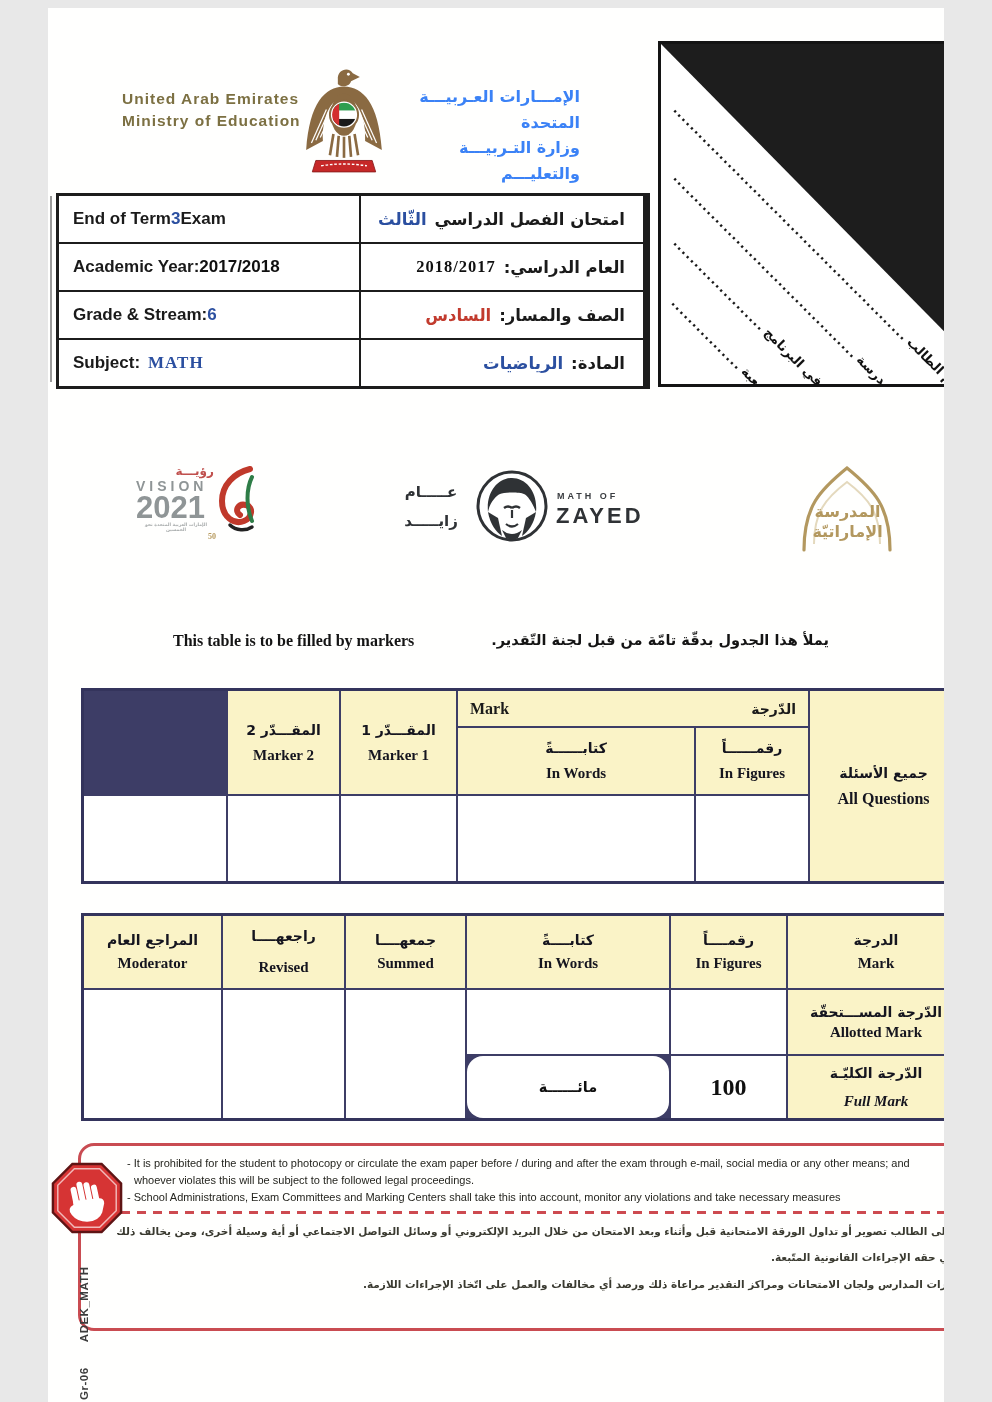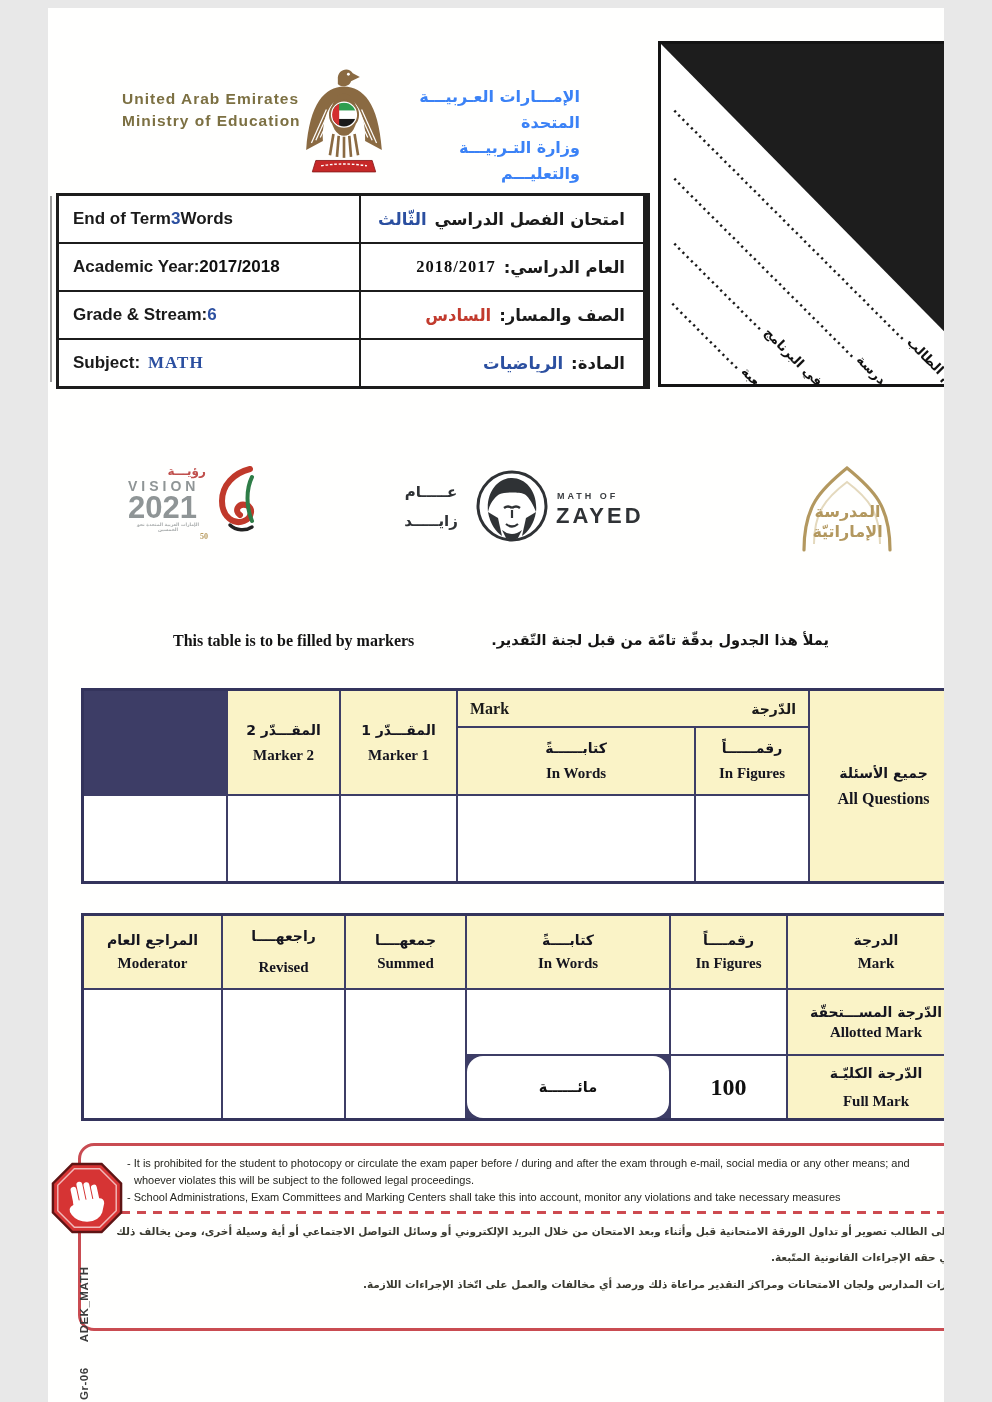--- a/index.html
+++ b/index.html
@@ -24,21 +24,21 @@
   .info-table{left:8px;top:185px;width:588px;height:190px;background:#1c1c1c;border:3px solid #1c1c1c;
               display:grid;grid-template-columns:300px 282px;grid-template-rows:repeat(4,1fr);gap:2px;}
   .info-table .cell{background:#fff;display:flex;align-items:center;}
   .cell.en{padding-left:14px;font:bold 17px "Liberation Sans",sans-serif;}
   .cell.ar{direction:rtl;padding-right:18px;font:bold 16.5px "DejaVu Sans",sans-serif;}
   .v-blue{color:#2b4fa0;} .v-red{color:#c23b2e;} .v-black{color:#101010;}
   .v-serif{font-family:"Liberation Serif",serif;letter-spacing:1px;}
   .cell .gap{width:8px;display:inline-block;}
 
   
-  .vision{left:80px;top:456px;width:120px;}
+  .vision{left:88px;top:456px;width:120px;}
   .vision .v-ar{font:bold 12px "DejaVu Sans",sans-serif;color:#c0504d;text-align:right;width:78px;letter-spacing:2px;}
   .vision .v-en{font:bold 14px "Liberation Sans",sans-serif;color:#8f9596;letter-spacing:4px;}
   .vision .v-yr{font:bold 31px "Liberation Sans",sans-serif;color:#8f9596;line-height:.9;}
   .vision .v-sub{font:bold 4.5px "DejaVu Sans",sans-serif;color:#a9adad;letter-spacing:.5px;width:80px;text-align:center;}
   .vision .v-50{font:bold 8px "Liberation Serif",serif;color:#b79a5e;text-align:right;width:80px;}
   .zayed-ar{left:340px;top:470px;width:86px;direction:rtl;text-align:center;font:bold 15px "DejaVu Sans",sans-serif;color:#2f3235;line-height:1.9;}
   .zayed-en1{left:509px;top:483px;font:bold 9px "Liberation Sans",sans-serif;letter-spacing:3px;color:#3a3d40;}
   .zayed-en2{left:508px;top:495px;font:bold 22px "Liberation Sans",sans-serif;letter-spacing:3px;color:#2f3235;}
   .school{left:742px;top:446px;width:115px;height:102px;}
   .school .s-txt{position:absolute;left:0;top:48px;width:100%;text-align:center;direction:rtl;
@@ -153,21 +153,21 @@
     </div>
   </div>
 
   <div class="abs artifact" style="left:2px;top:188px;height:186px;"></div>
   <div class="abs artifact" style="left:986px;top:36px;height:336px;"></div>
 
   <div class="abs info-table">
     <div class="cell en">
       <span>End of Term </span>
       <span class="v-blue">3</span>
-      <span> Words</span>
+      <span> Exam</span>
     </div>
     <div class="cell ar">
       <span>امتحان الفصل الدراسي</span>
       <span class="gap"></span>
       <span class="v-blue">الثّالث</span>
     </div>
     <div class="cell en">
       <span>Academic Year: </span>
       <span class="v-black">2017/2018</span>
     </div>
@@ -307,21 +307,21 @@
       <div class="h-en" style="margin-top:4px;">Allotted Mark</div>
     </div>
     <div class="gcell wht" style="grid-column:4;grid-row:3;border-radius:16px;">
       <span class="hundred-ar">مائــــــة</span>
     </div>
     <div class="gcell wht" style="grid-column:5;grid-row:3;">
       <span class="big100">100</span>
     </div>
     <div class="gcell ylw" style="grid-column:6;grid-row:3;gap:8px;">
       <div class="h-ar">الدّرجة الكليّـة</div>
-      <div class="h-en" style="margin-top:4px;">Full Mark</div>
+      <div class="h-en" style="margin-top:4px;font-style:italic;">Full Mark</div>
     </div>
   </div>
 
   <div class="abs warning">
     <div class="warn-en">
       <div>- It is prohibited for the student to photocopy or circulate the exam paper before / during and after the exam through e-mail, social media or any other means; and</div>
       <div class="ind">whoever violates this will be subject to the followed legal proceedings.</div>
       <div>- School Administrations, Exam Committees and Marking Centers shall take this into account, monitor any violations and take necessary measures</div>
     </div>
     <div class="warn-dash"></div>

